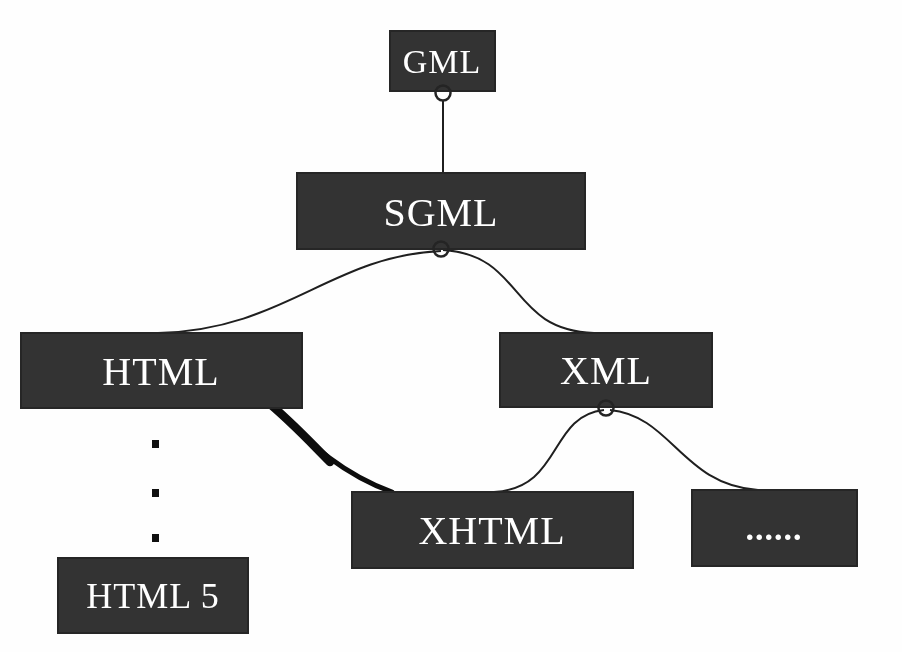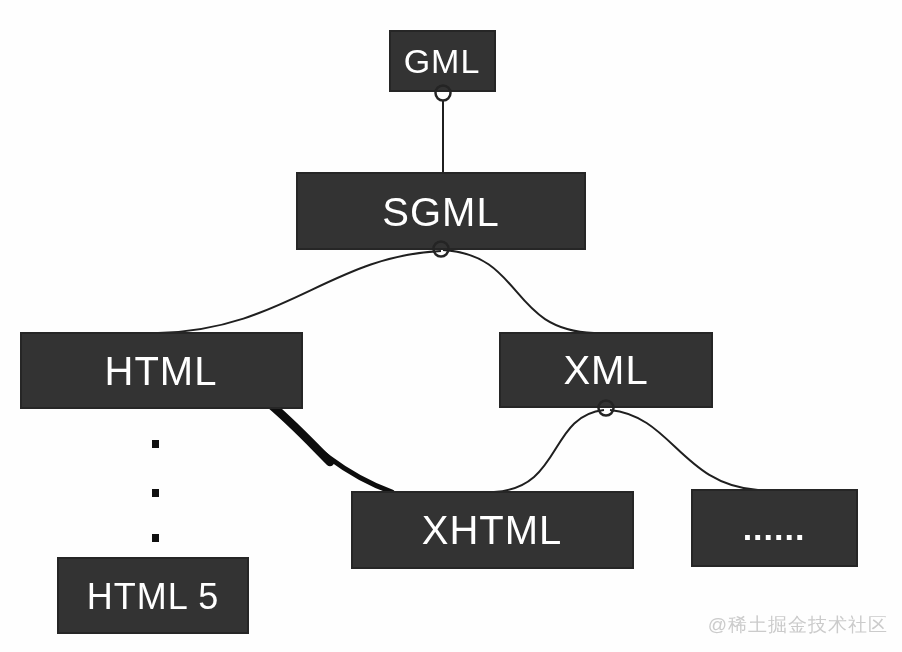--- a/index.html
+++ b/index.html
@@ -7,20 +7,21 @@
     padding: 0;
     background: #ffffff;
     font-family: "Liberation Sans", sans-serif;
   }
   .canvas {
     position: relative;
     width: 902px;
     height: 652px;
     background: #fefefe;
     overflow: hidden;
+    font-family: Liberation Serif, serif;
   }
   svg { display: block; }
   .node-rect {
     fill: #333333;
     stroke: #262626;
     stroke-width: 2;
   }
   .node-label {
     fill: #ffffff;
     letter-spacing: 1px;
@@ -102,14 +103,13 @@
     <g>
       <rect class="node-rect" x="58" y="558" width="190" height="75"></rect>
       <text class="node-label" x="153" y="596" font-size="36" text-anchor="middle" dominant-baseline="central">HTML 5</text>
     </g>
 
     <circle class="port-circle" cx="443" cy="93" r="7.5"></circle>
     <circle class="port-circle" cx="441" cy="249" r="7.5"></circle>
     <circle class="port-circle" cx="606" cy="408" r="7.5"></circle>
   </svg>
 
-  <div class="watermark">@稀土掘金技术社区</div>
 </div>
 
 </body></html>

